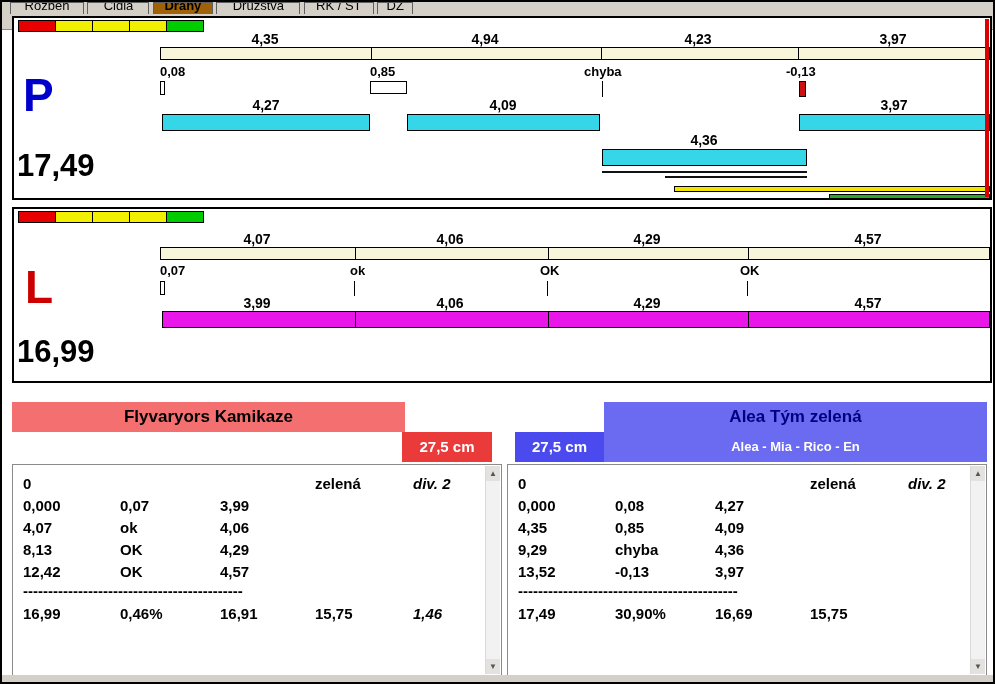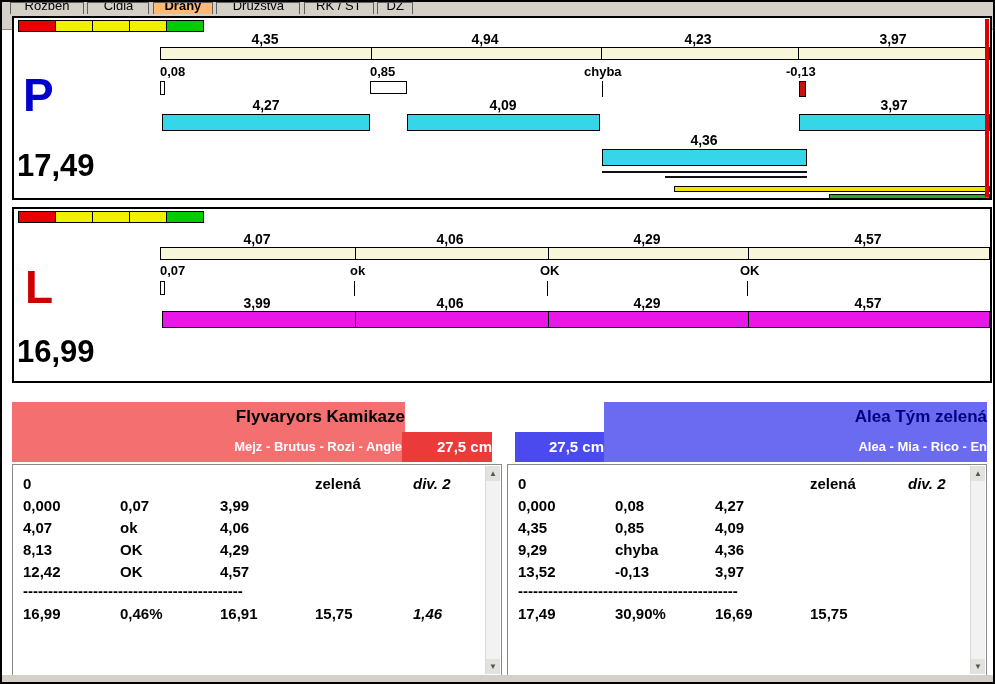--- a/index.html
+++ b/index.html
@@ -5,21 +5,21 @@
   html,body{margin:0;padding:0;background:#fff;}
   .window{position:relative;width:995px;height:684px;border:2px solid #000;box-sizing:border-box;
           background:#fff;font-family:"Liberation Sans",sans-serif;overflow:hidden;color:#000;}
 
   
   .tabbar{position:absolute;top:0;left:0;right:0;height:28px;background:#d4d0c8;
           border-bottom:1px solid #8a8a8a;white-space:nowrap;padding-left:8px;box-sizing:border-box;}
   .tab{display:inline-block;box-sizing:border-box;height:12px;border:1px solid #5f5f5f;border-bottom:none;
        background:#d4d0c8;text-align:center;overflow:hidden;vertical-align:top;margin-right:-1px;}
   .tab .lbl{display:block;font-size:13px;margin-top:-5px;}
-  .tab.active{background:#fdba74;}
+  .tab.active{background:#a16207;}
   .tab.active .lbl{font-weight:bold;}
 
   
   .lane{position:absolute;left:10px;width:980px;border:2px solid #000;background:#fff;
         box-sizing:border-box;overflow:hidden;}
   #laneP{top:14px;height:184px;}
   #laneL{top:205px;height:176px;}
   .sq{position:absolute;top:2px;width:38px;height:12px;border:1px solid #000;box-sizing:border-box;}
   .lane-letter{position:absolute;font-size:46px;font-weight:bold;line-height:1;}
   .lane-total{position:absolute;font-size:31px;font-weight:bold;line-height:1;}
@@ -33,21 +33,21 @@
   .ybar{background:#f0e400;height:6px;}
   .gbar{background:#28aa28;height:6px;}
   .bardiv{position:absolute;top:0;bottom:0;width:1px;background:#000;}
   .tick{position:absolute;width:1px;background:#000;}
   .mbox{position:absolute;border:1px solid #000;background:#fff;box-sizing:border-box;}
   .mbox.red{background:#cc1111;}
   .thinline{position:absolute;height:2px;background:#111;}
   .redstrip{position:absolute;right:1px;top:1px;bottom:1px;width:4px;background:#dd0000;}
 
   
-  .hdrblock{position:absolute;box-sizing:border-box;text-align:right;overflow:hidden;}
+  .hdrblock{position:absolute;box-sizing:border-box;text-align:center;overflow:hidden;}
   .teamname{font-size:17px;font-weight:bold;line-height:30px;}
   .dognames{font-size:13px;font-weight:bold;color:#fff;line-height:30px;}
   .heightbox{font-size:15px;font-weight:bold;color:#fff;line-height:30px;}
   .timestamp{position:absolute;left:402px;top:398px;width:201px;height:31px;background:#fff;
              border:2px solid #000;box-sizing:border-box;text-align:center;font-size:16px;
              line-height:27px;z-index:3;}
 
   
   .datapanel{position:absolute;top:462px;height:212px;background:#fff;border:1px solid #8a8a8a;
              box-sizing:border-box;overflow:hidden;}
@@ -164,23 +164,20 @@
     <div class="bar magenta" style="left:148px;top:102px;width:828px">
       <div class="bardiv" style="left:192px"></div>
       <div class="bardiv" style="left:385px"></div>
       <div class="bardiv" style="left:585px"></div>
     </div>
   </div>
 
   <div class="hdrblock" style="left:10px;top:400px;width:393px;height:30px;background:#f47070">
     <div class="teamname">Flyvaryors Kamikaze</div>
   </div>
-  <div class="hdrblock" style="left:10px;top:430px;width:390px;height:30px;background:#f47070">
-    <div class="dognames">Mejz - Brutus - Rozi - Angie</div>
-  </div>
   <div class="hdrblock heightbox" style="left:400px;top:430px;width:90px;height:30px;background:#ea3a3a">27,5 cm</div>
 
   <div class="hdrblock heightbox" style="left:513px;top:430px;width:89px;height:30px;background:#4a4aee">27,5 cm</div>
   <div class="hdrblock" style="left:602px;top:400px;width:383px;height:30px;background:#6b6bf2">
     <div class="teamname" style="color:#000080">Alea Tým zelená</div>
   </div>
   <div class="hdrblock" style="left:602px;top:430px;width:383px;height:30px;background:#6b6bf2">
     <div class="dognames">Alea - Mia - Rico - En</div>
   </div>
 

